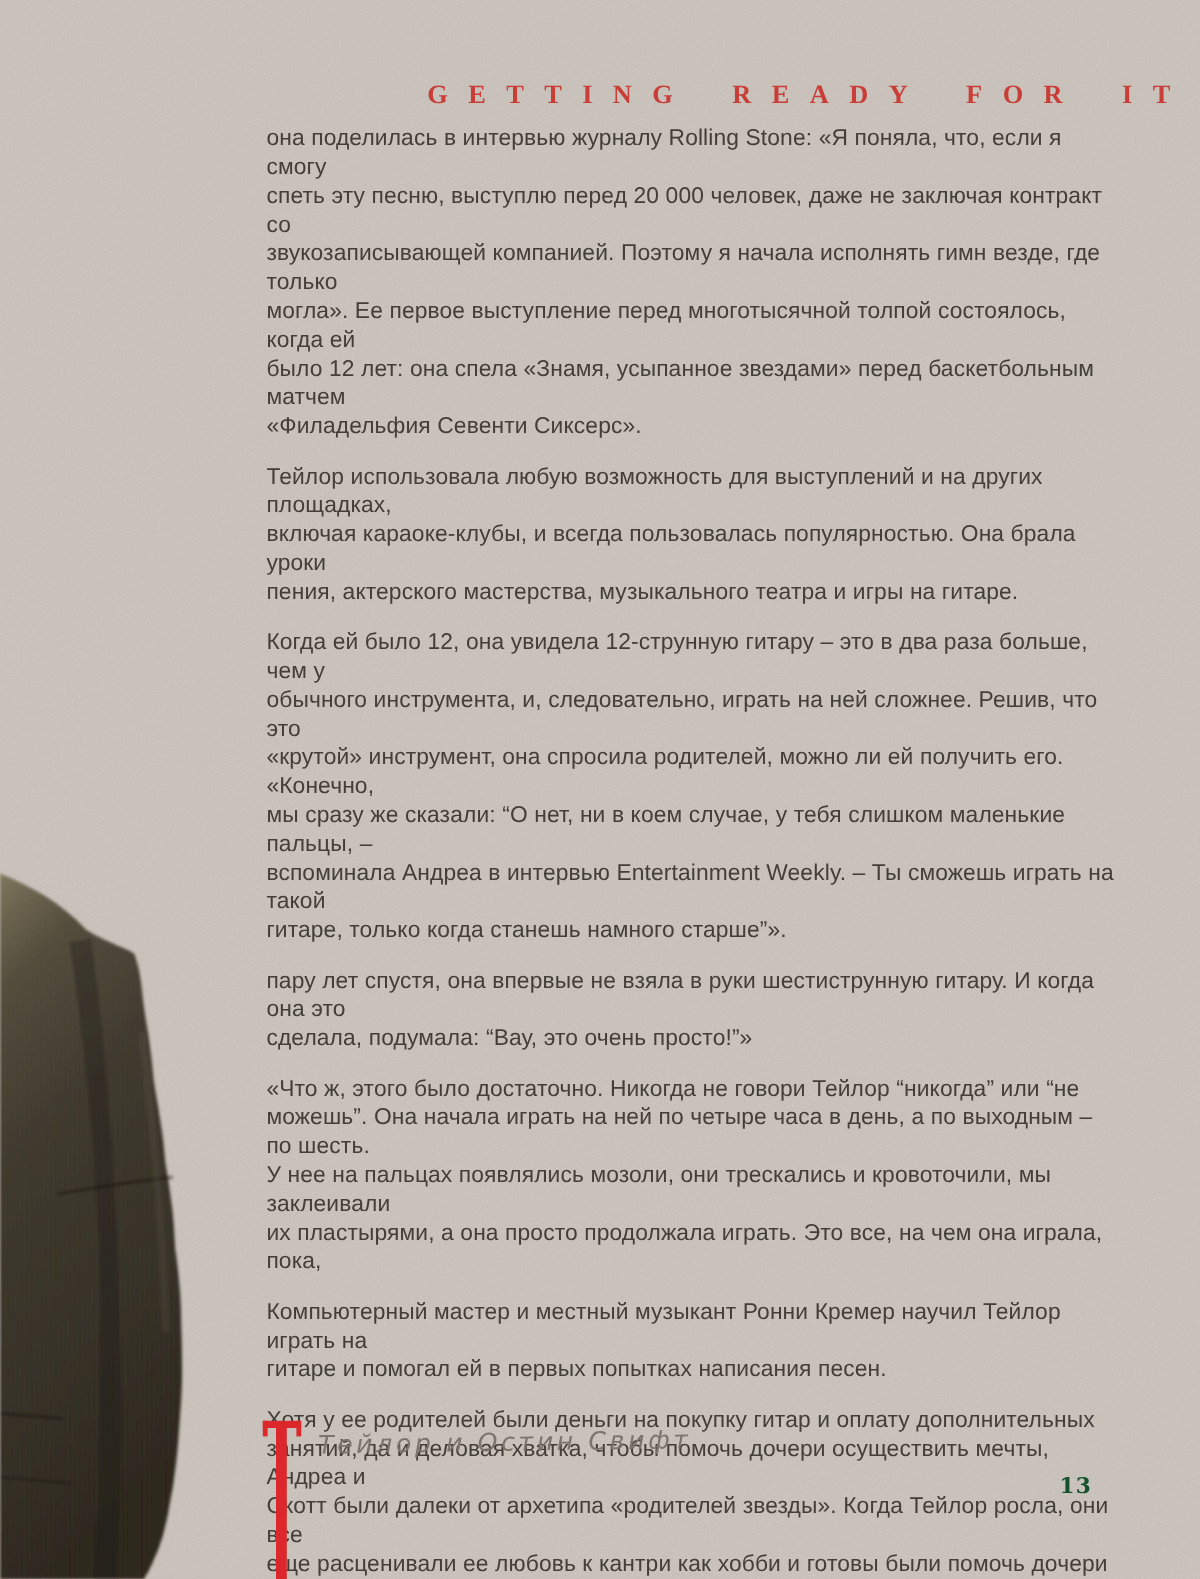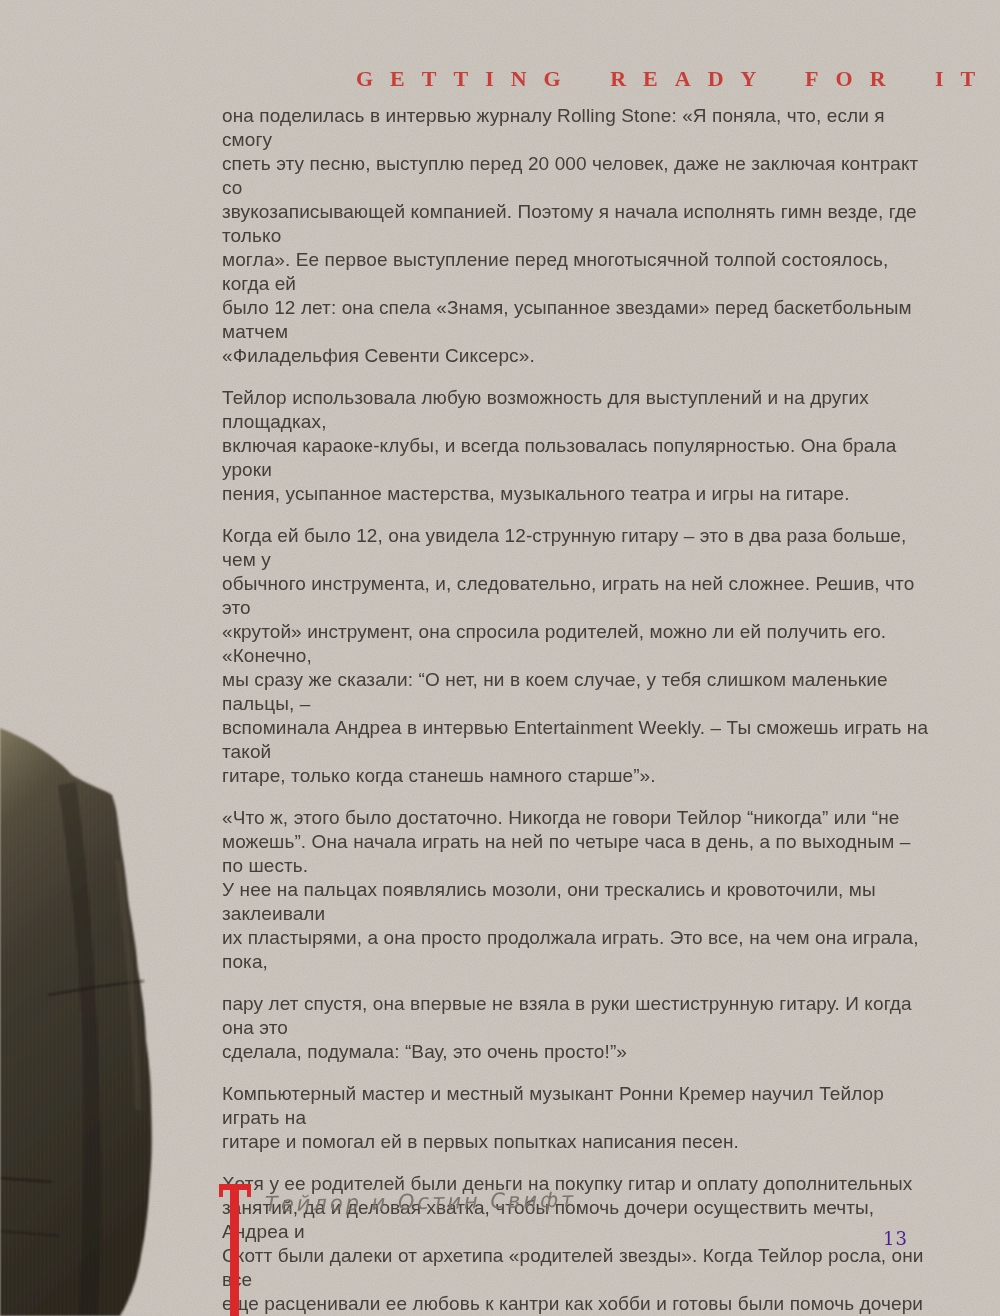--- a/index.html
+++ b/index.html
@@ -55,22 +55,22 @@
     font-style:italic;
     font-size:21px;letter-spacing:3px;
     color:#7e786e;
     transform:rotate(-0.8deg);
     white-space:nowrap;
   }
   
   .page-number{
     position:absolute;left:883px;top:1228px;
     font-family:"DejaVu Serif",serif;
-    font-size:18px;font-weight:normal;letter-spacing:1px;
-    color:#4c1d95;
+    font-size:18px;font-weight:bold;letter-spacing:1px;
+    color:#14532d;
   }
   .paper-noise{
     position:absolute;left:0;top:0;
     pointer-events:none;
     mix-blend-mode:multiply;
     opacity:.24;
   }
 </style>
 </head>
 <body>
@@ -121,33 +121,33 @@
 
   <div class="article">
       <p class="para">она поделилась в интервью журналу Rolling Stone: «Я поняла, что, если я смогу
 спеть эту песню, выступлю перед 20 000 человек, даже не заключая контракт со
 звукозаписывающей компанией. Поэтому я начала исполнять гимн везде, где только
 могла». Ее первое выступление перед многотысячной толпой состоялось, когда ей
 было 12 лет: она спела «Знамя, усыпанное звездами» перед баскетбольным матчем
 «Филадельфия Севенти Сиксерс».</p>
       <p class="para">Тейлор использовала любую возможность для выступлений и на других площадках,
 включая караоке-клубы, и всегда пользовалась популярностью. Она брала уроки
-пения, усыпанное мастерства, музыкального театра и игры на гитаре.</p>
+пения, актерского мастерства, музыкального театра и игры на гитаре.</p>
       <p class="para">Когда ей было 12, она увидела 12-струнную гитару – это в два раза больше, чем у
 обычного инструмента, и, следовательно, играть на ней сложнее. Решив, что это
 «крутой» инструмент, она спросила родителей, можно ли ей получить его. «Конечно,
 мы сразу же сказали: “О нет, ни в коем случае, у тебя слишком маленькие пальцы, –
 вспоминала Андреа в интервью Entertainment Weekly. – Ты сможешь играть на такой
 гитаре, только когда станешь намного старше”».</p>
+      <p class="para">пару лет спустя, она впервые не взяла в руки шестиструнную гитару. И когда она это
+сделала, подумала: “Вау, это очень просто!”»</p>
       <p class="para">«Что ж, этого было достаточно. Никогда не говори Тейлор “никогда” или “не
 можешь”. Она начала играть на ней по четыре часа в день, а по выходным – по шесть.
 У нее на пальцах появлялись мозоли, они трескались и кровоточили, мы заклеивали
 их пластырями, а она просто продолжала играть. Это все, на чем она играла, пока,</p>
-      <p class="para">пару лет спустя, она впервые не взяла в руки шестиструнную гитару. И когда она это
-сделала, подумала: “Вау, это очень просто!”»</p>
       <p class="para">Компьютерный мастер и местный музыкант Ронни Кремер научил Тейлор играть на
 гитаре и помогал ей в первых попытках написания песен.</p>
       <p class="para">Хотя у ее родителей были деньги на покупку гитар и оплату дополнительных
 занятий, да и деловая хватка, чтобы помочь дочери осуществить мечты, Андреа и
 Скотт были далеки от архетипа «родителей звезды». Когда Тейлор росла, они все
 еще расценивали ее любовь к кантри как хобби и готовы были помочь дочери в
 любой области, которую она бы выбрала. Тейлор обладала талантом, амбициями и
 целеустремленностью, присущими только ей.</p>
     </div>
 

